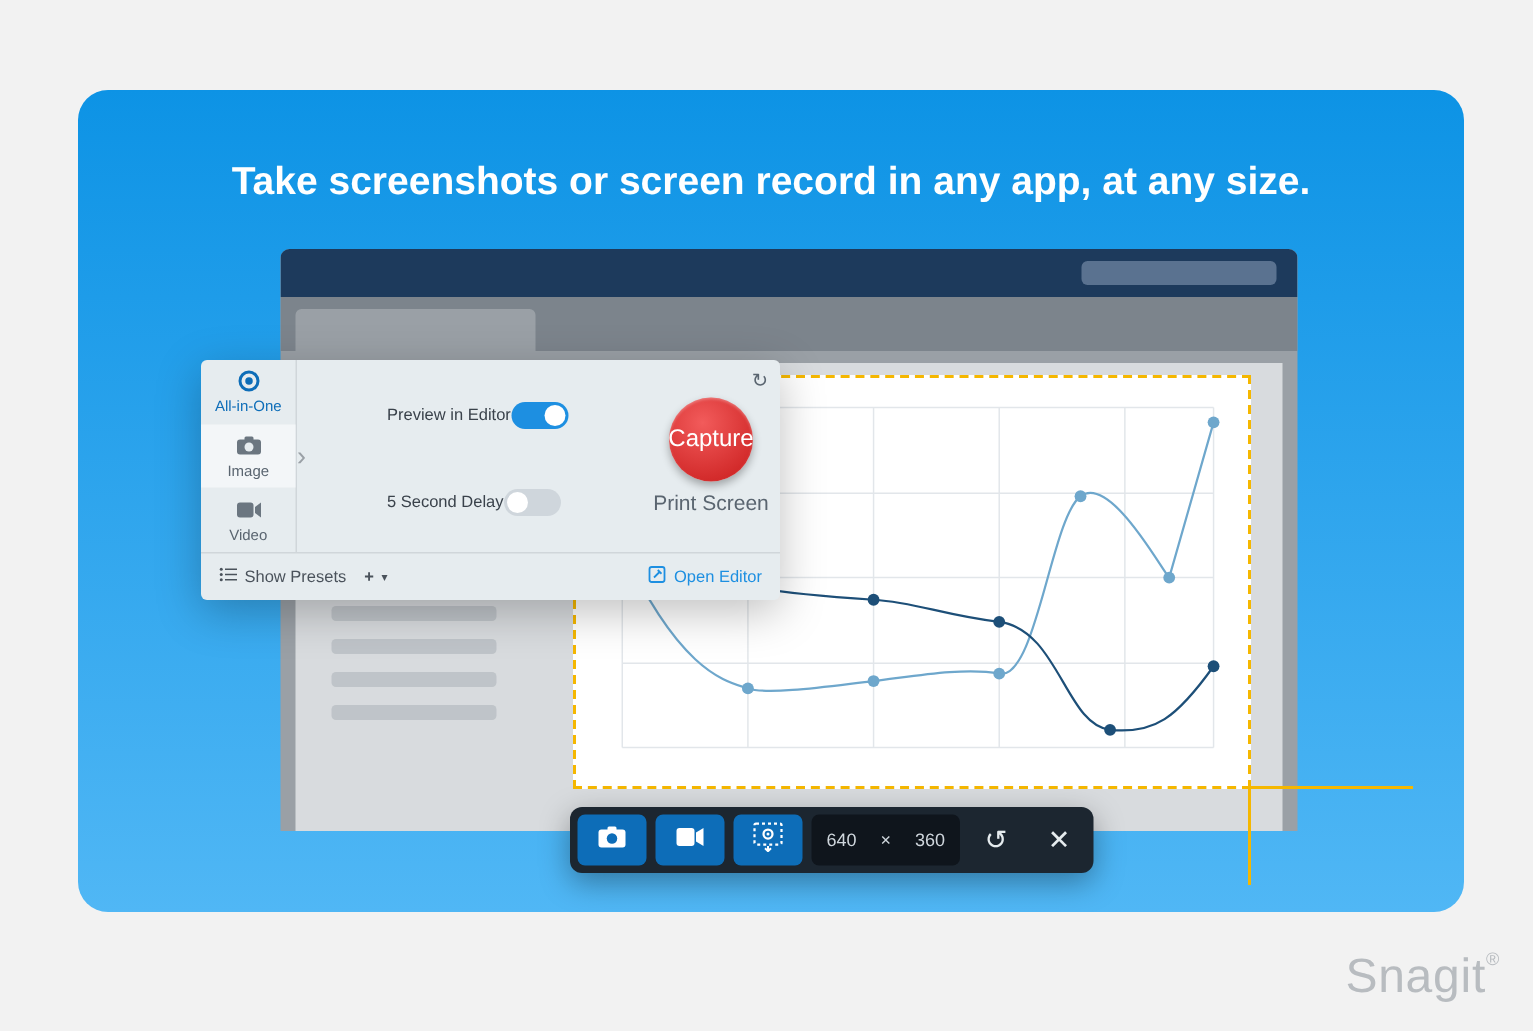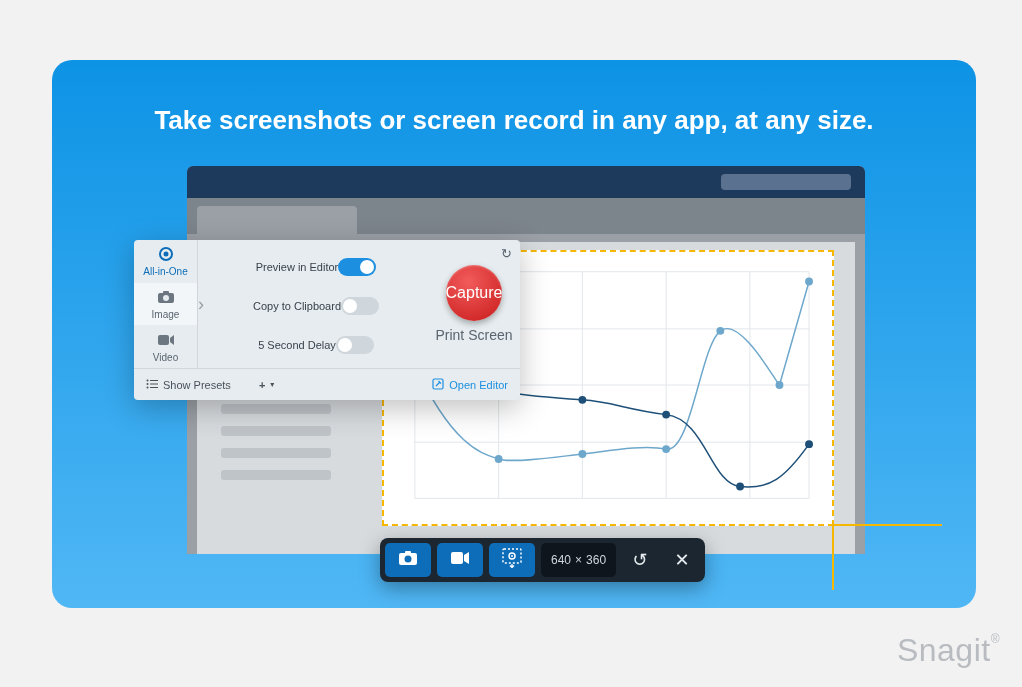--- a/index.html
+++ b/index.html
@@ -132,23 +132,24 @@
   .options-col {
     flex: 1;
     padding: 8px 12px 4px 18px;
     display: flex;
     flex-direction: column;
     justify-content: space-around;
   }
   .opt-row {
     display: flex;
     align-items: center;
-    justify-content: center;
+    justify-content: flex-start;
     font-size: 11px;
     color: #3a424b;
+    margin-left: 42px;
   }
   .toggle {
     width: 38px; height: 18px;
     border-radius: 10px;
     background: #cfd6dc;
     position: relative;
     cursor: pointer;
   }
   .toggle.on { background: #1d8fe1; }
   .toggle .knob {
@@ -190,21 +191,21 @@
   }
   .capture-sub { font-size: 14px; color: #5a6570; }
   .panel-footer {
     height: 32px;
     border-top: 1px solid #d0d6da;
     display: flex;
     align-items: center;
     padding: 0 12px;
     font-size: 11px;
     color: #4a525b;
-    gap: 28px;
+    gap: 12px;
   }
   .footer-btn { display:flex; align-items:center; gap:5px; cursor:pointer; }
   .footer-spacer { flex: 1; }
   .open-editor { color: #1d8fe1; display:flex; align-items:center; gap:5px; cursor:pointer; }
   
   .capture-selection {
     position: absolute;
     left: 330px;
     top: 190px;
     width: 452px;
@@ -252,21 +253,21 @@
   }
   .tb-btn.blue { background: #0d6db8; }
   .tb-dims {
     display: flex; align-items: center;
     background: #0f151c;
     border-radius: 5px;
     height: 34px;
     padding: 0 10px;
     color: #cfd6dc;
     font-size: 12px;
-    gap: 4px;
+    gap: 16px;
   }
   .tb-plain { color: #e6ecef; font-size: 18px; width: 36px; text-align:center; cursor:pointer; }
   
   .wm {
     position: absolute;
     right: 22px;
     bottom: 18px;
     color: #b8bcc0;
     font-size: 32px;
     font-weight: 300;
@@ -381,26 +382,20 @@
       <div class="chevron-divider">›</div>
 
       <div class="options-col">
         <div class="opt-row">
           <span>Preview in Editor</span>
           <div class="toggle on">
               <div class="knob"></div>
             </div>
         </div>
         <div class="opt-row">
-          <span>Copy to Clipboard</span>
-          <div class="toggle">
-              <div class="knob"></div>
-            </div>
-        </div>
-        <div class="opt-row">
           <span>5 Second Delay</span>
           <div class="toggle">
               <div class="knob"></div>
             </div>
         </div>
       </div>
 
       <div class="capture-col">
         <span class="refresh-small">↻</span>
         <div class="capture-btn">

